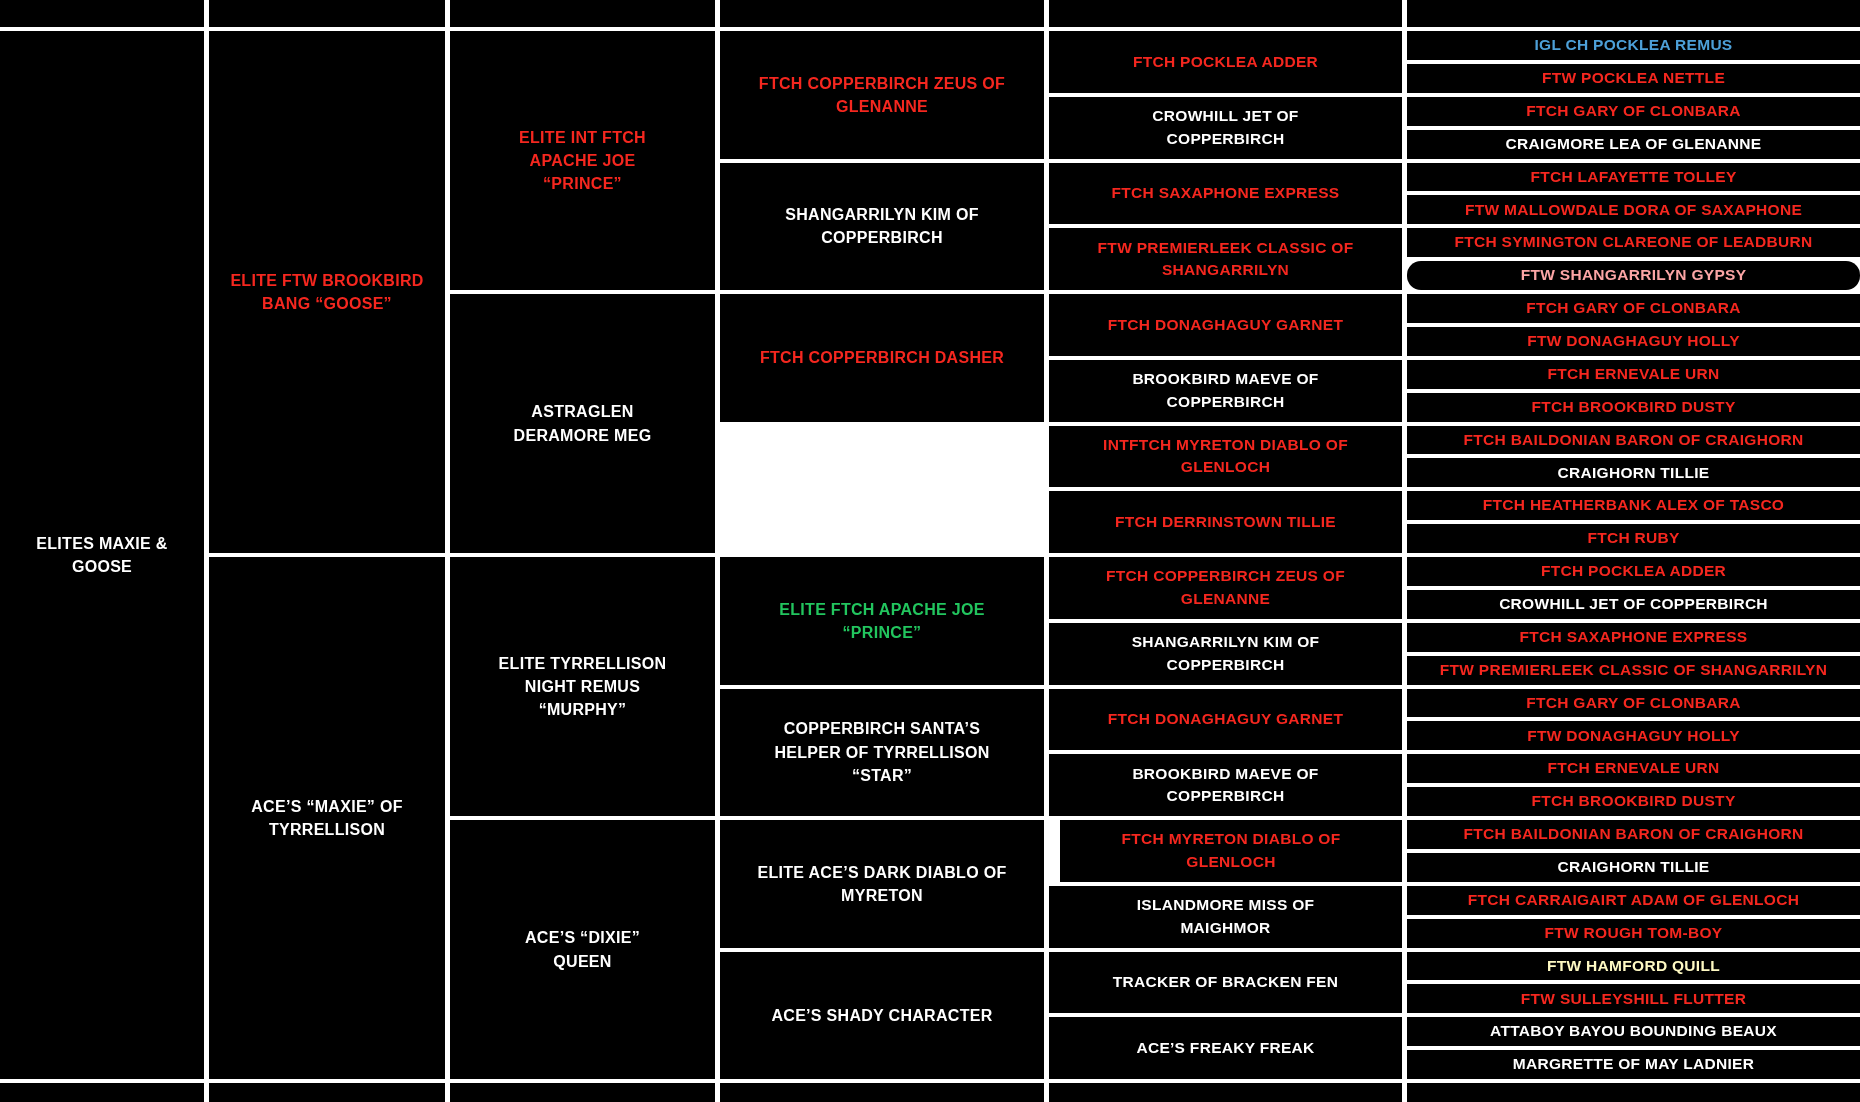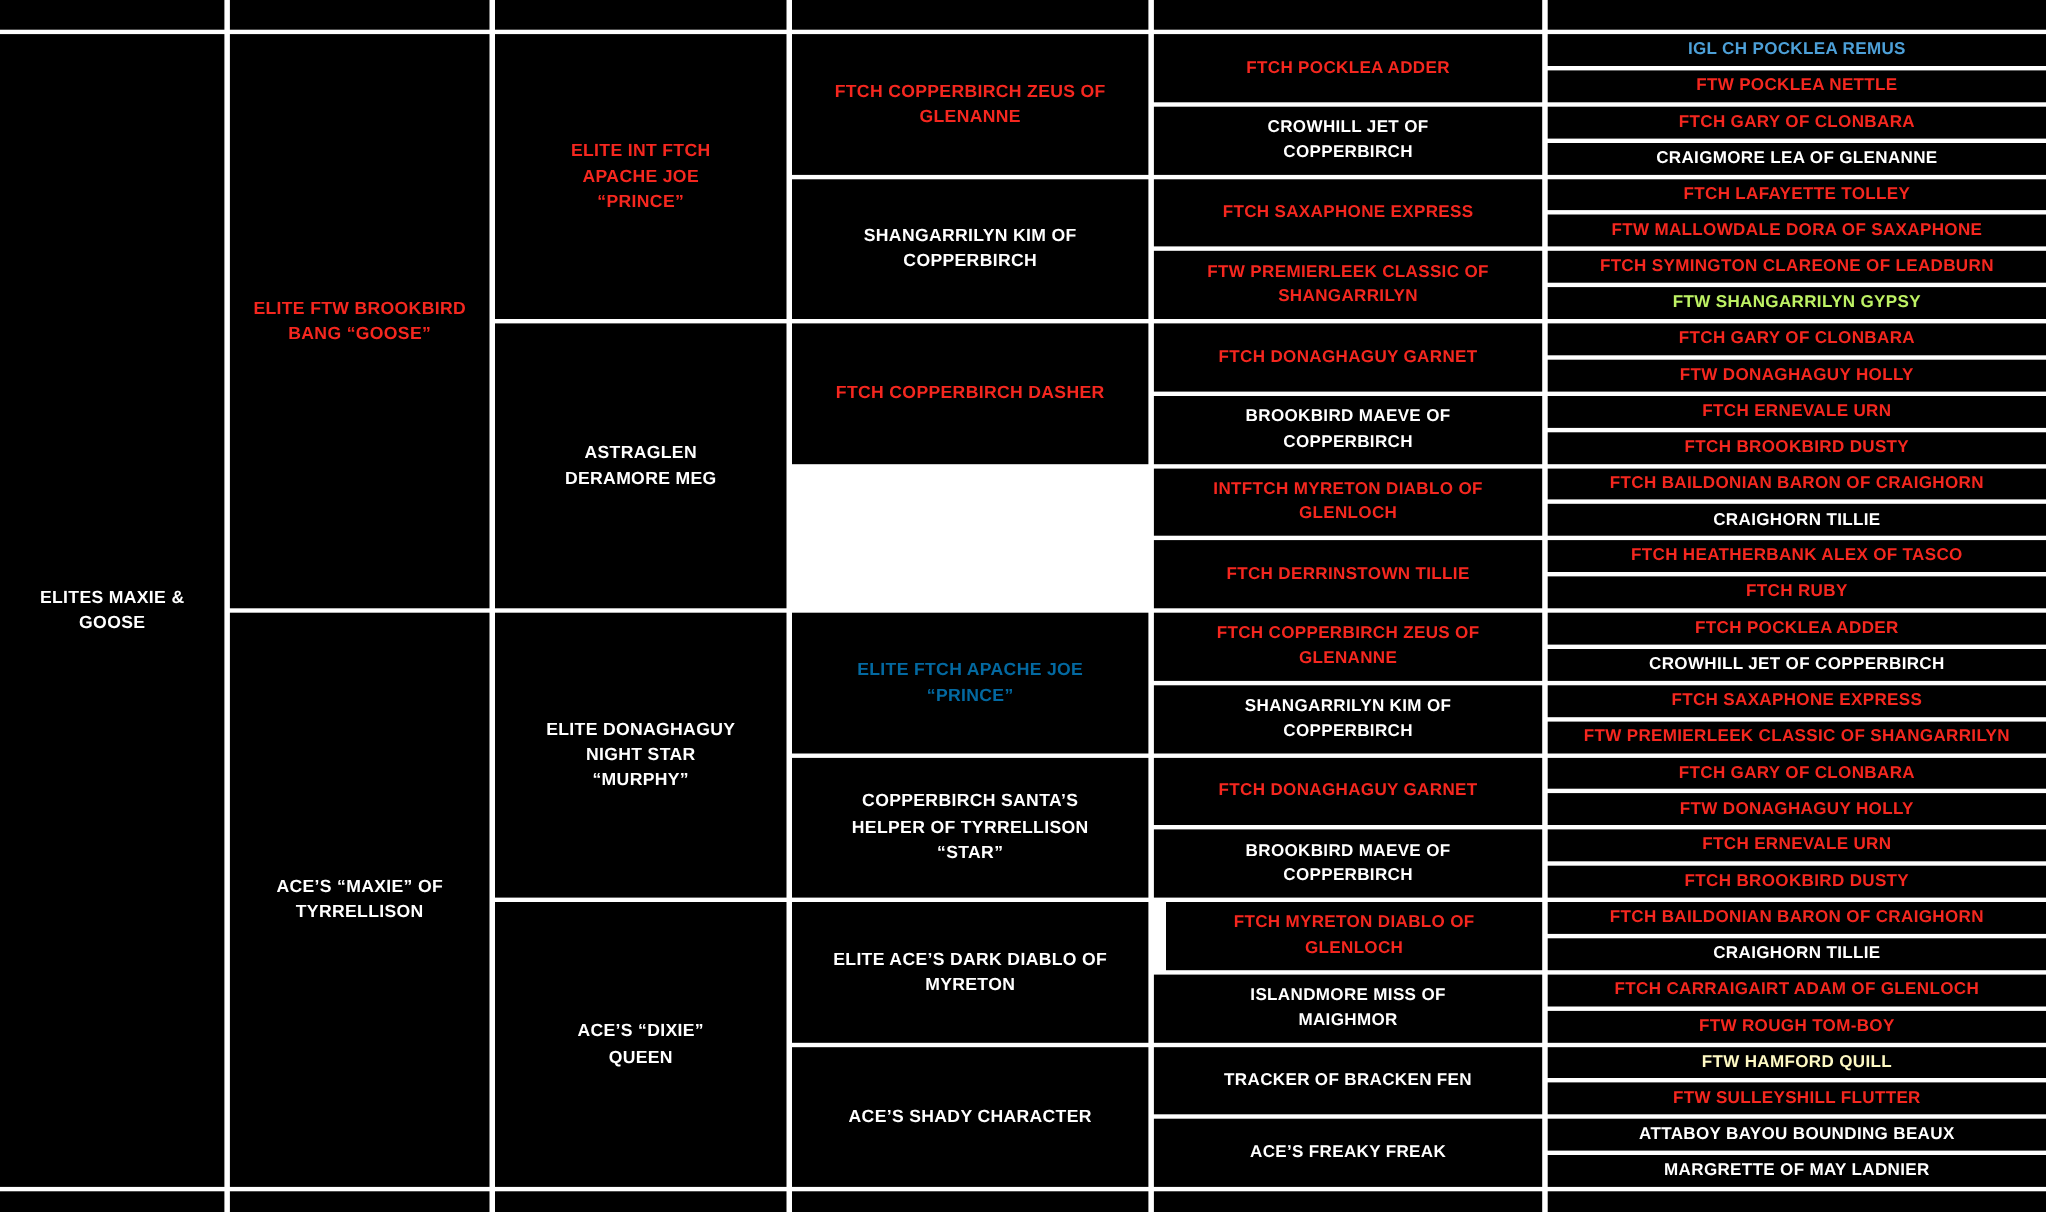--- a/index.html
+++ b/index.html
@@ -65,35 +65,35 @@
       <div class="cell col2" style="grid-area: 18 / 2 / span 16; color: rgb(255, 255, 255);">
         <span>ACE’S “MAXIE” OF TYRRELLISON</span>
       </div>
       <div class="cell col3" style="grid-area: 2 / 3 / span 8; color: rgb(245, 39, 31);">
         <span>ELITE INT FTCH APACHE JOE “PRINCE”</span>
       </div>
       <div class="cell col3" style="grid-area: 10 / 3 / span 8; color: rgb(255, 255, 255);">
         <span>ASTRAGLEN DERAMORE MEG</span>
       </div>
       <div class="cell col3" style="grid-area: 18 / 3 / span 8; color: rgb(255, 255, 255);">
-        <span>ELITE DONAGHAGUY NIGHT STAR “MURPHY”</span>
+        <span>ELITE TYRRELLISON NIGHT REMUS “MURPHY”</span>
       </div>
       <div class="cell col3" style="grid-area: 26 / 3 / span 8; color: rgb(255, 255, 255);">
         <span>ACE’S “DIXIE” QUEEN</span>
       </div>
       <div class="cell col4" style="grid-area: 2 / 4 / span 4; color: rgb(245, 39, 31);">
         <span>FTCH COPPERBIRCH ZEUS OF GLENANNE</span>
       </div>
       <div class="cell col4" style="grid-area: 6 / 4 / span 4; color: rgb(255, 255, 255);">
         <span>SHANGARRILYN KIM OF COPPERBIRCH</span>
       </div>
       <div class="cell col4" style="grid-area: 10 / 4 / span 4; color: rgb(245, 39, 31);">
         <span>FTCH COPPERBIRCH DASHER</span>
       </div>
-      <div class="cell col4" style="grid-area: 18 / 4 / span 4; color: #0369a1;">
+      <div class="cell col4" style="grid-area: 18 / 4 / span 4; color: #22c55e;">
         <span>ELITE FTCH APACHE JOE “PRINCE”</span>
       </div>
       <div class="cell col4" style="grid-area: 22 / 4 / span 4; color: rgb(255, 255, 255);">
         <span>COPPERBIRCH SANTA’S HELPER OF TYRRELLISON “STAR”</span>
       </div>
       <div class="cell col4" style="grid-area: 26 / 4 / span 4; color: rgb(255, 255, 255);">
         <span>ELITE ACE’S DARK DIABLO OF MYRETON</span>
       </div>
       <div class="cell col4" style="grid-area: 30 / 4 / span 4; color: rgb(255, 255, 255);">
         <span>ACE’S SHADY CHARACTER</span>
@@ -160,21 +160,21 @@
       </div>
       <div class="cell col6" style="grid-area: 6 / 6 / span 1; color: rgb(245, 39, 31);">
         <span>FTCH LAFAYETTE TOLLEY</span>
       </div>
       <div class="cell col6" style="grid-area: 7 / 6 / span 1; color: rgb(245, 39, 31);">
         <span>FTW MALLOWDALE DORA OF SAXAPHONE</span>
       </div>
       <div class="cell col6" style="grid-area: 8 / 6 / span 1; color: rgb(245, 39, 31);">
         <span>FTCH SYMINGTON CLAREONE OF LEADBURN</span>
       </div>
-      <div class="cell col6" style="grid-area: 9 / 6 / span 1; color: #bef264;">
+      <div class="cell col6" style="grid-area: 9 / 6 / span 1; color: #fca5a5; border-radius: 14px;">
         <span>FTW SHANGARRILYN GYPSY</span>
       </div>
       <div class="cell col6" style="grid-area: 10 / 6 / span 1; color: rgb(245, 39, 31);">
         <span>FTCH GARY OF CLONBARA</span>
       </div>
       <div class="cell col6" style="grid-area: 11 / 6 / span 1; color: rgb(245, 39, 31);">
         <span>FTW DONAGHAGUY HOLLY</span>
       </div>
       <div class="cell col6" style="grid-area: 12 / 6 / span 1; color: rgb(245, 39, 31);">
         <span>FTCH ERNEVALE URN</span>

